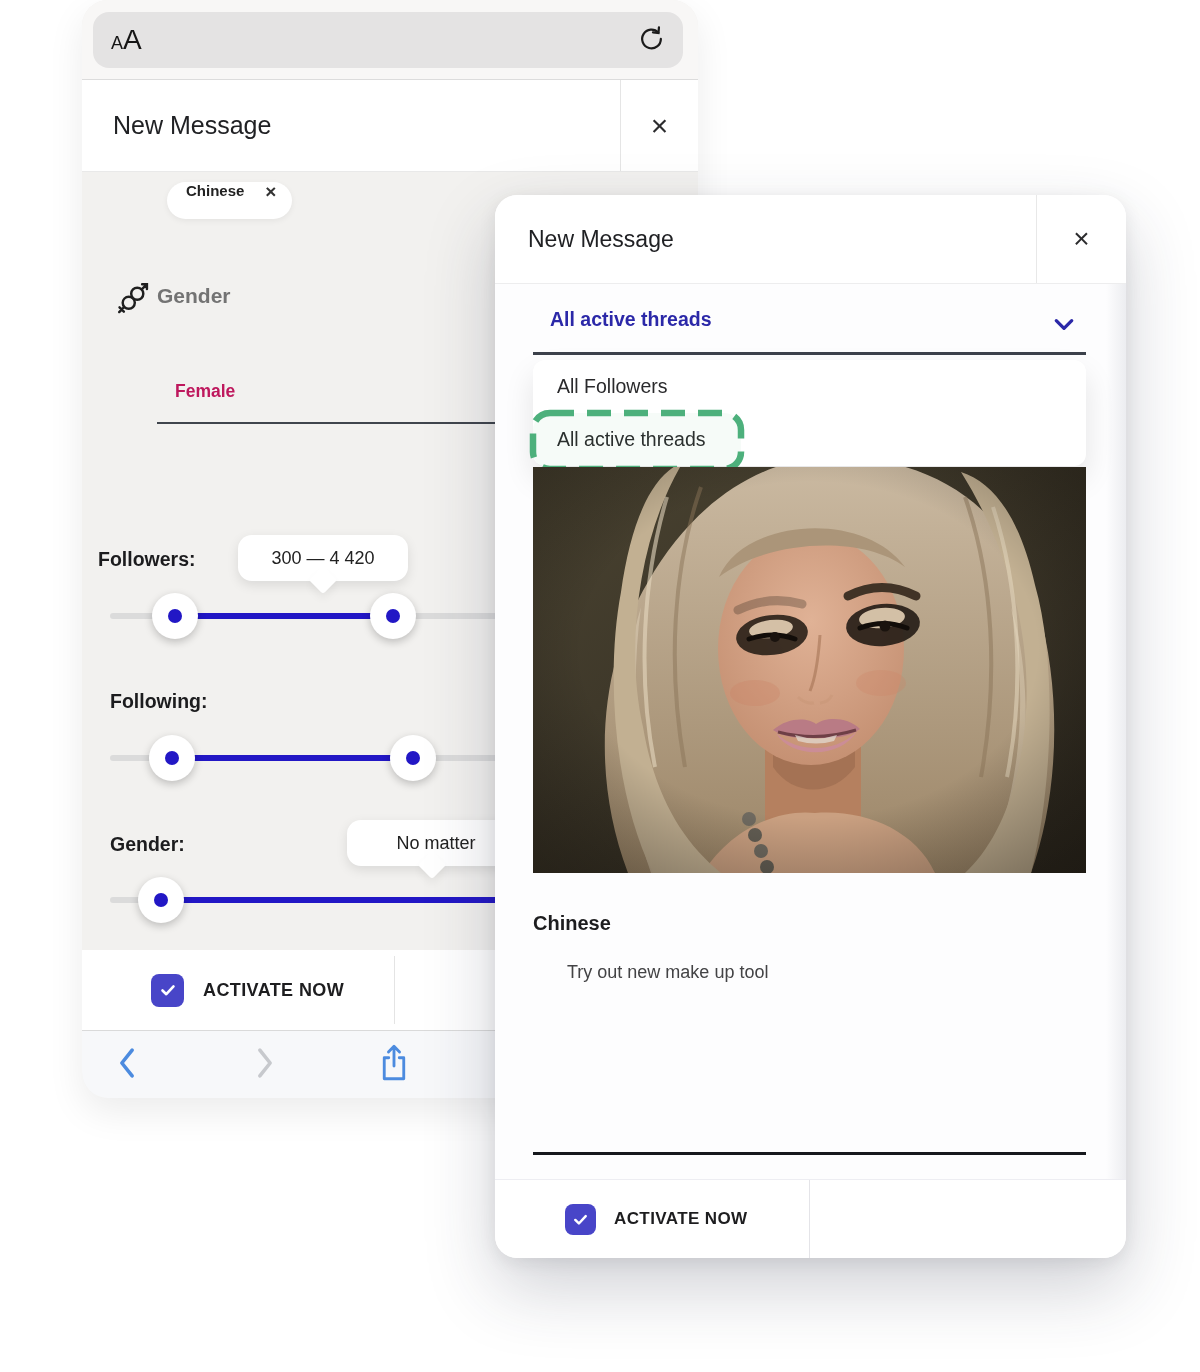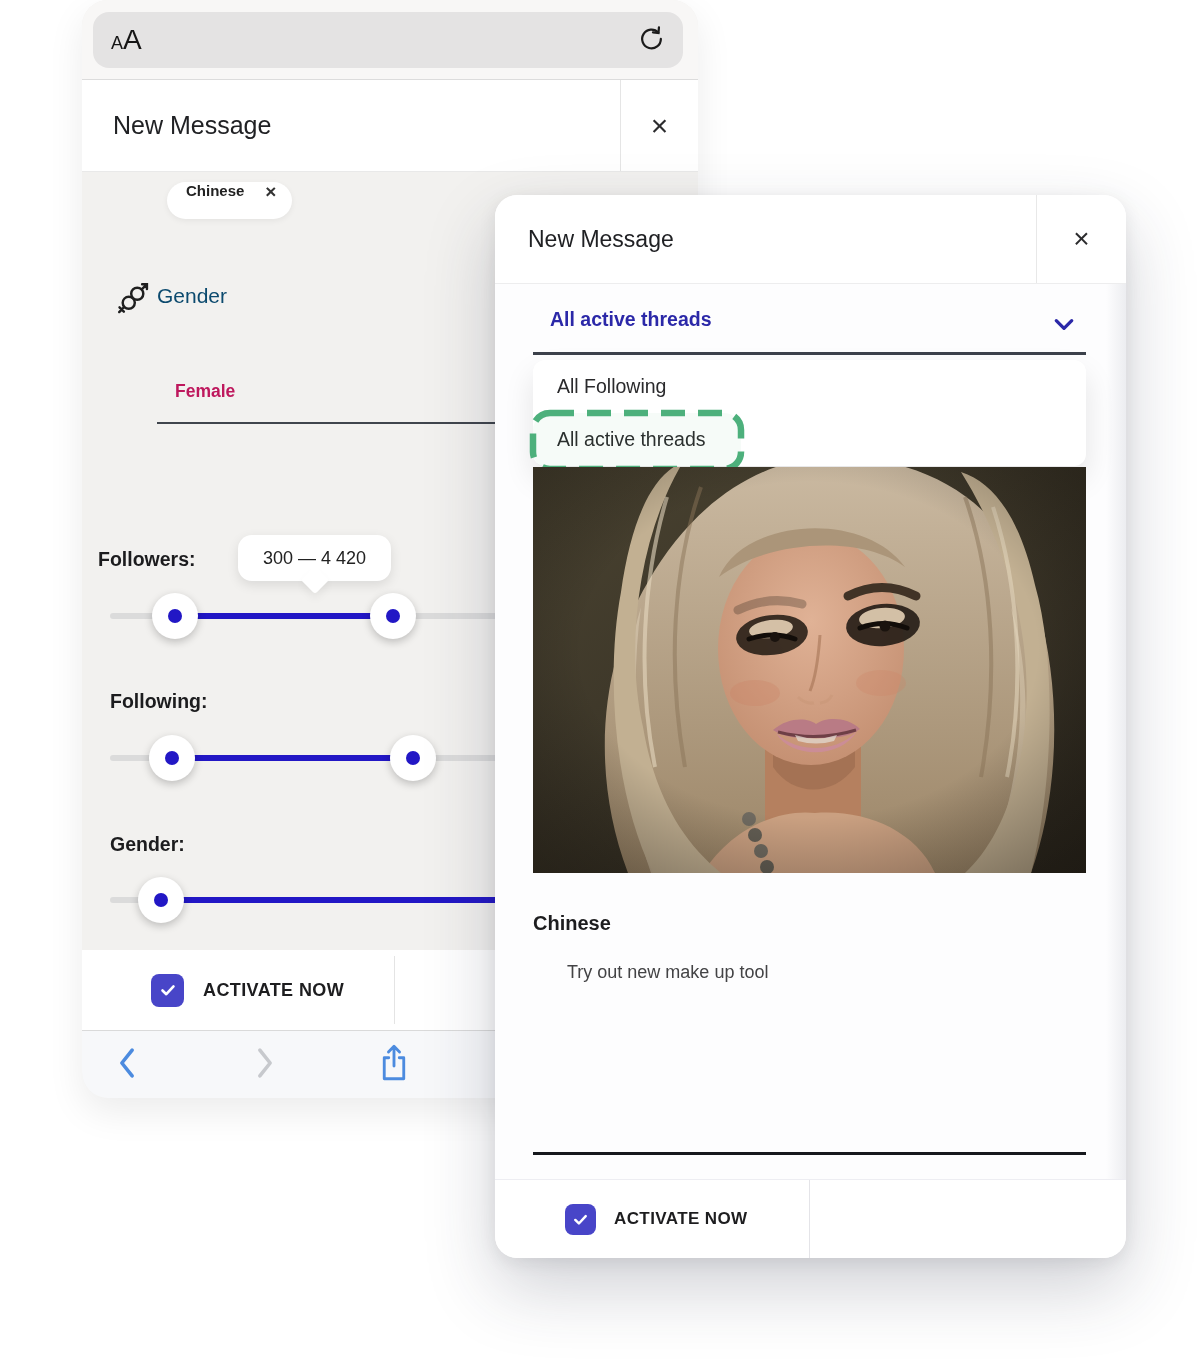--- a/index.html
+++ b/index.html
@@ -34,21 +34,21 @@
                 background:#f2f1ef; overflow:hidden; }
 
   .chip { position:absolute; left:85px; top:10px; height:37px; background:#ffffff;
           border-radius:19px; display:flex; align-items:flex-start; gap:21px;
           padding:0 16px 0 19px; box-shadow:0 2px 6px rgba(0,0,0,0.06); }
   .chip-label { font-size:15px; font-weight:700; color:#222; }
   .chip-x { font-size:19px; font-weight:600; color:#333; line-height:1; }
 
   .gender-icon { position:absolute; left:34px; top:109px; }
   .gender-title { position:absolute; left:75px; top:112px; font-size:21px;
-                  font-weight:400; color:#0c4a6e; }
+                  font-weight:700; color:#737373; }
   .gender-desc { position:absolute; left:75px; top:148px; width:445px;
                  font-size:17.5px; color:#9b9b9d; white-space:nowrap; overflow:hidden; }
   .gender-value { position:absolute; left:93px; top:209px; font-size:17.5px;
                   font-weight:700; color:#be185d; }
   .field-line { position:absolute; left:75px; top:250px; width:445px; height:2px;
                 background:#40454d; }
 
   .sl-label { position:absolute; font-size:19.5px; font-weight:700; color:#1c1c1e; }
   .tooltip { position:absolute; height:46px; background:#ffffff; border-radius:14px;
              box-shadow:0 4px 12px rgba(0,0,0,0.10); display:flex; align-items:center;
@@ -176,35 +176,36 @@
         <circle cx="20" cy="12" r="5.7"></circle>
         <path d="M24.2 7.9 L29 3.1 M24.6 3 H29.1 V7.5"></path>
         <path d="M7.6 24.6 L3 29.2 M3.3 24.8 L7.4 28.9"></path>
       </svg>
     </span>
     <div class="gender-title">Gender</div>
     <div class="gender-value">Female</div>
     <div class="field-line"></div>
 
     <div class="sl-label" style="left:16px; top:376px;text-align:right;">Followers:</div>
-    <div class="tooltip" style="left:156px; top:363px; width:153px;">300 — 4 420</div>
+    <div class="tooltip" style="left:156px; top:363px; width:170px;">300 — 4 420</div>
     <div class="track" style="top:441px;">
       <div class="active" style="left:65px; width:218px;"></div>
       <div class="handle" style="left:65px;"></div>
       <div class="handle" style="left:283px;"></div>
     </div>
 
     <div class="sl-label" style="left:28px; top:518px;">Following:</div>
     <div class="track" style="top:583px;">
       <div class="active" style="left:62px; width:241px;"></div>
       <div class="handle" style="left:62px;"></div>
       <div class="handle" style="left:303px;"></div>
     </div>
 
     <div class="sl-label" style="left:28px; top:661px;">Gender:</div>
+    <div class="tooltip clip" style="left:265px; top:648px; width:178px;">No matter</div>
     <div class="track" style="top:725px;">
       <div class="active" style="left:51px; width:389px;"></div>
       <div class="handle" style="left:51px;"></div>
     </div>
   </div>
 
   <div class="panel-footer">
     <div class="activate-row">
       <span class="checkbox">
         <svg width="20" height="20" viewBox="0 0 20 20" fill="none" stroke="#ffffff" stroke-width="2.6" stroke-linecap="round" stroke-linejoin="round">
@@ -247,21 +248,21 @@
 
     <div class="audience-select">All active threads</div>
     <span class="audience-chevron">
       <svg width="22" height="15" viewBox="0 0 20 13" fill="none" stroke="#2b28a8" stroke-width="3" stroke-linecap="round" stroke-linejoin="round">
         <path d="M3 3 L10 10 L17 3"></path>
       </svg>
     </span>
     <div class="audience-line"></div>
 
     <div class="dropdown">
-      <div class="dd-item">All Following</div>
+      <div class="dd-item">All Followers</div>
       <div class="dd-item">All active threads</div>
       <span class="green-box">
         <svg width="216" height="64" viewBox="0 0 216 64">
           <rect x="4" y="4" width="208" height="56" rx="17" fill="rgba(77,176,124,0.05)" stroke="#4db07c" stroke-width="6.5" stroke-dasharray="24 13" stroke-linecap="butt"></rect>
         </svg>
       </span>
     </div>
 
     <div class="photo">
       <svg width="553" height="406" viewBox="0 0 553 406">

